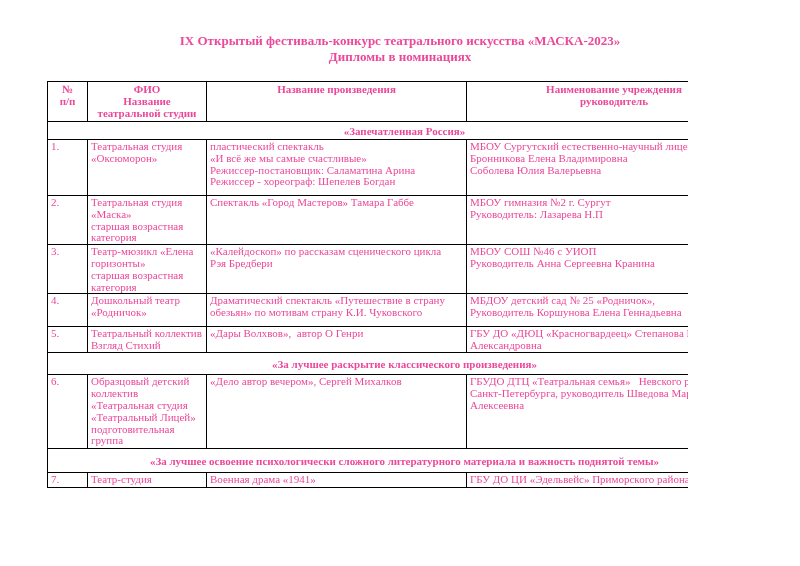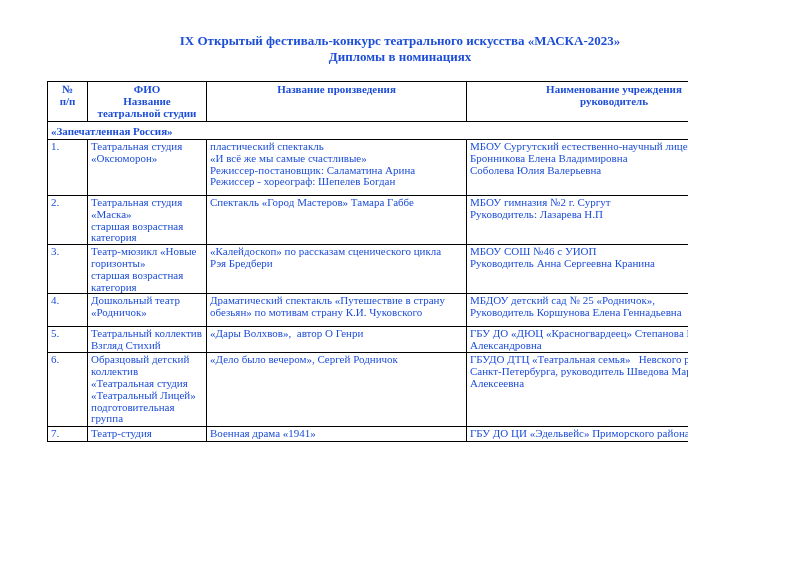--- a/index.html
+++ b/index.html
@@ -1,21 +1,21 @@
 <!DOCTYPE html>
 <html><head>
 <meta charset="utf-8">
 <style>
   html,body{margin:0;padding:0;background:#fff;}
   .page{
     position:relative;
     width:688px;height:566px;
     background:#ffffff;
     font-family:"Liberation Serif", serif;
-    color:#1d4ed8;
+    color:#ec4899;
     overflow:hidden;
   }
   .doc-title{
     position:absolute;
     top:33px;left:0;width:800px;
     text-align:center;
     font-weight:bold;
     font-size:13px;
     line-height:16px;
     white-space:pre-line;
@@ -35,21 +35,21 @@
     padding:1px 3px 0 3px;
     white-space:pre-wrap;
     overflow:hidden;
   }
   table.awards th{
     font-weight:bold;
     text-align:center;
     padding-top:2px;
   }
   tr.sec td{
-    text-align:left;
+    text-align:center;
     font-weight:bold;
     vertical-align:middle;
     padding-top:2px;
   }
   td.num{padding-left:8px;}
   td.indent{padding-left:13px;}
 </style>
 </head>
 <body>
 
@@ -102,21 +102,21 @@
 старшая возрастная
 категория</td>
         <td class="indent">Спектакль «Город Мастеров» Тамара Габбе</td>
         <td>МБОУ гимназия №2 г. Сургут
 Руководитель: Лазарева Н.П</td>
       </tr>
 
 
       <tr style="height:47px">
         <td class="num">3.</td>
-        <td>Театр-мюзикл «Новые
+        <td>Театр-мюзикл «Елена
 горизонты»
 старшая возрастная
 категория</td>
         <td>«Калейдоскоп» по рассказам сценического цикла
 Рэя Бредбери</td>
         <td>МБОУ СОШ №46 с УИОП
 Руководитель Анна Сергеевна Кранина</td>
       </tr>
 
 
@@ -132,35 +132,41 @@
 
       <tr style="height:26px">
         <td class="num">5.</td>
         <td>Театральный коллектив
 Взгляд Стихий</td>
         <td>«Дары Волхвов»,  автор О Генри</td>
         <td>ГБУ ДО «ДЮЦ «Красногвардеец» Степанова Елена
 Александровна</td>
       </tr>
 
+      <tr class="sec" style="height:22px">
+        <td colspan="4">«За лучшее раскрытие классического произведения»</td>
+      </tr>
 
       <tr style="height:74px">
         <td class="num">6.</td>
         <td>Образцовый детский
 коллектив
 «Театральная студия
 «Театральный Лицей»
 подготовительная
 группа</td>
-        <td>«Дело было вечером», Сергей Родничок</td>
+        <td>«Дело автор вечером», Сергей Михалков</td>
         <td>ГБУДО ДТЦ «Театральная семья»   Невского района
 Санкт-Петербурга, руководитель Шведова Мария
 Алексеевна</td>
       </tr>
 
+      <tr class="sec" style="height:24px">
+        <td colspan="4">«За лучшее освоение психологически сложного литературного материала и важность поднятой темы»</td>
+      </tr>
 
       <tr style="height:15px">
         <td class="num">7.</td>
         <td>Театр-студия</td>
         <td>Военная драма «1941»</td>
         <td>ГБУ ДО ЦИ «Эдельвейс» Приморского района Санкт-</td>
       </tr>
     </tbody>
   </table>
 

